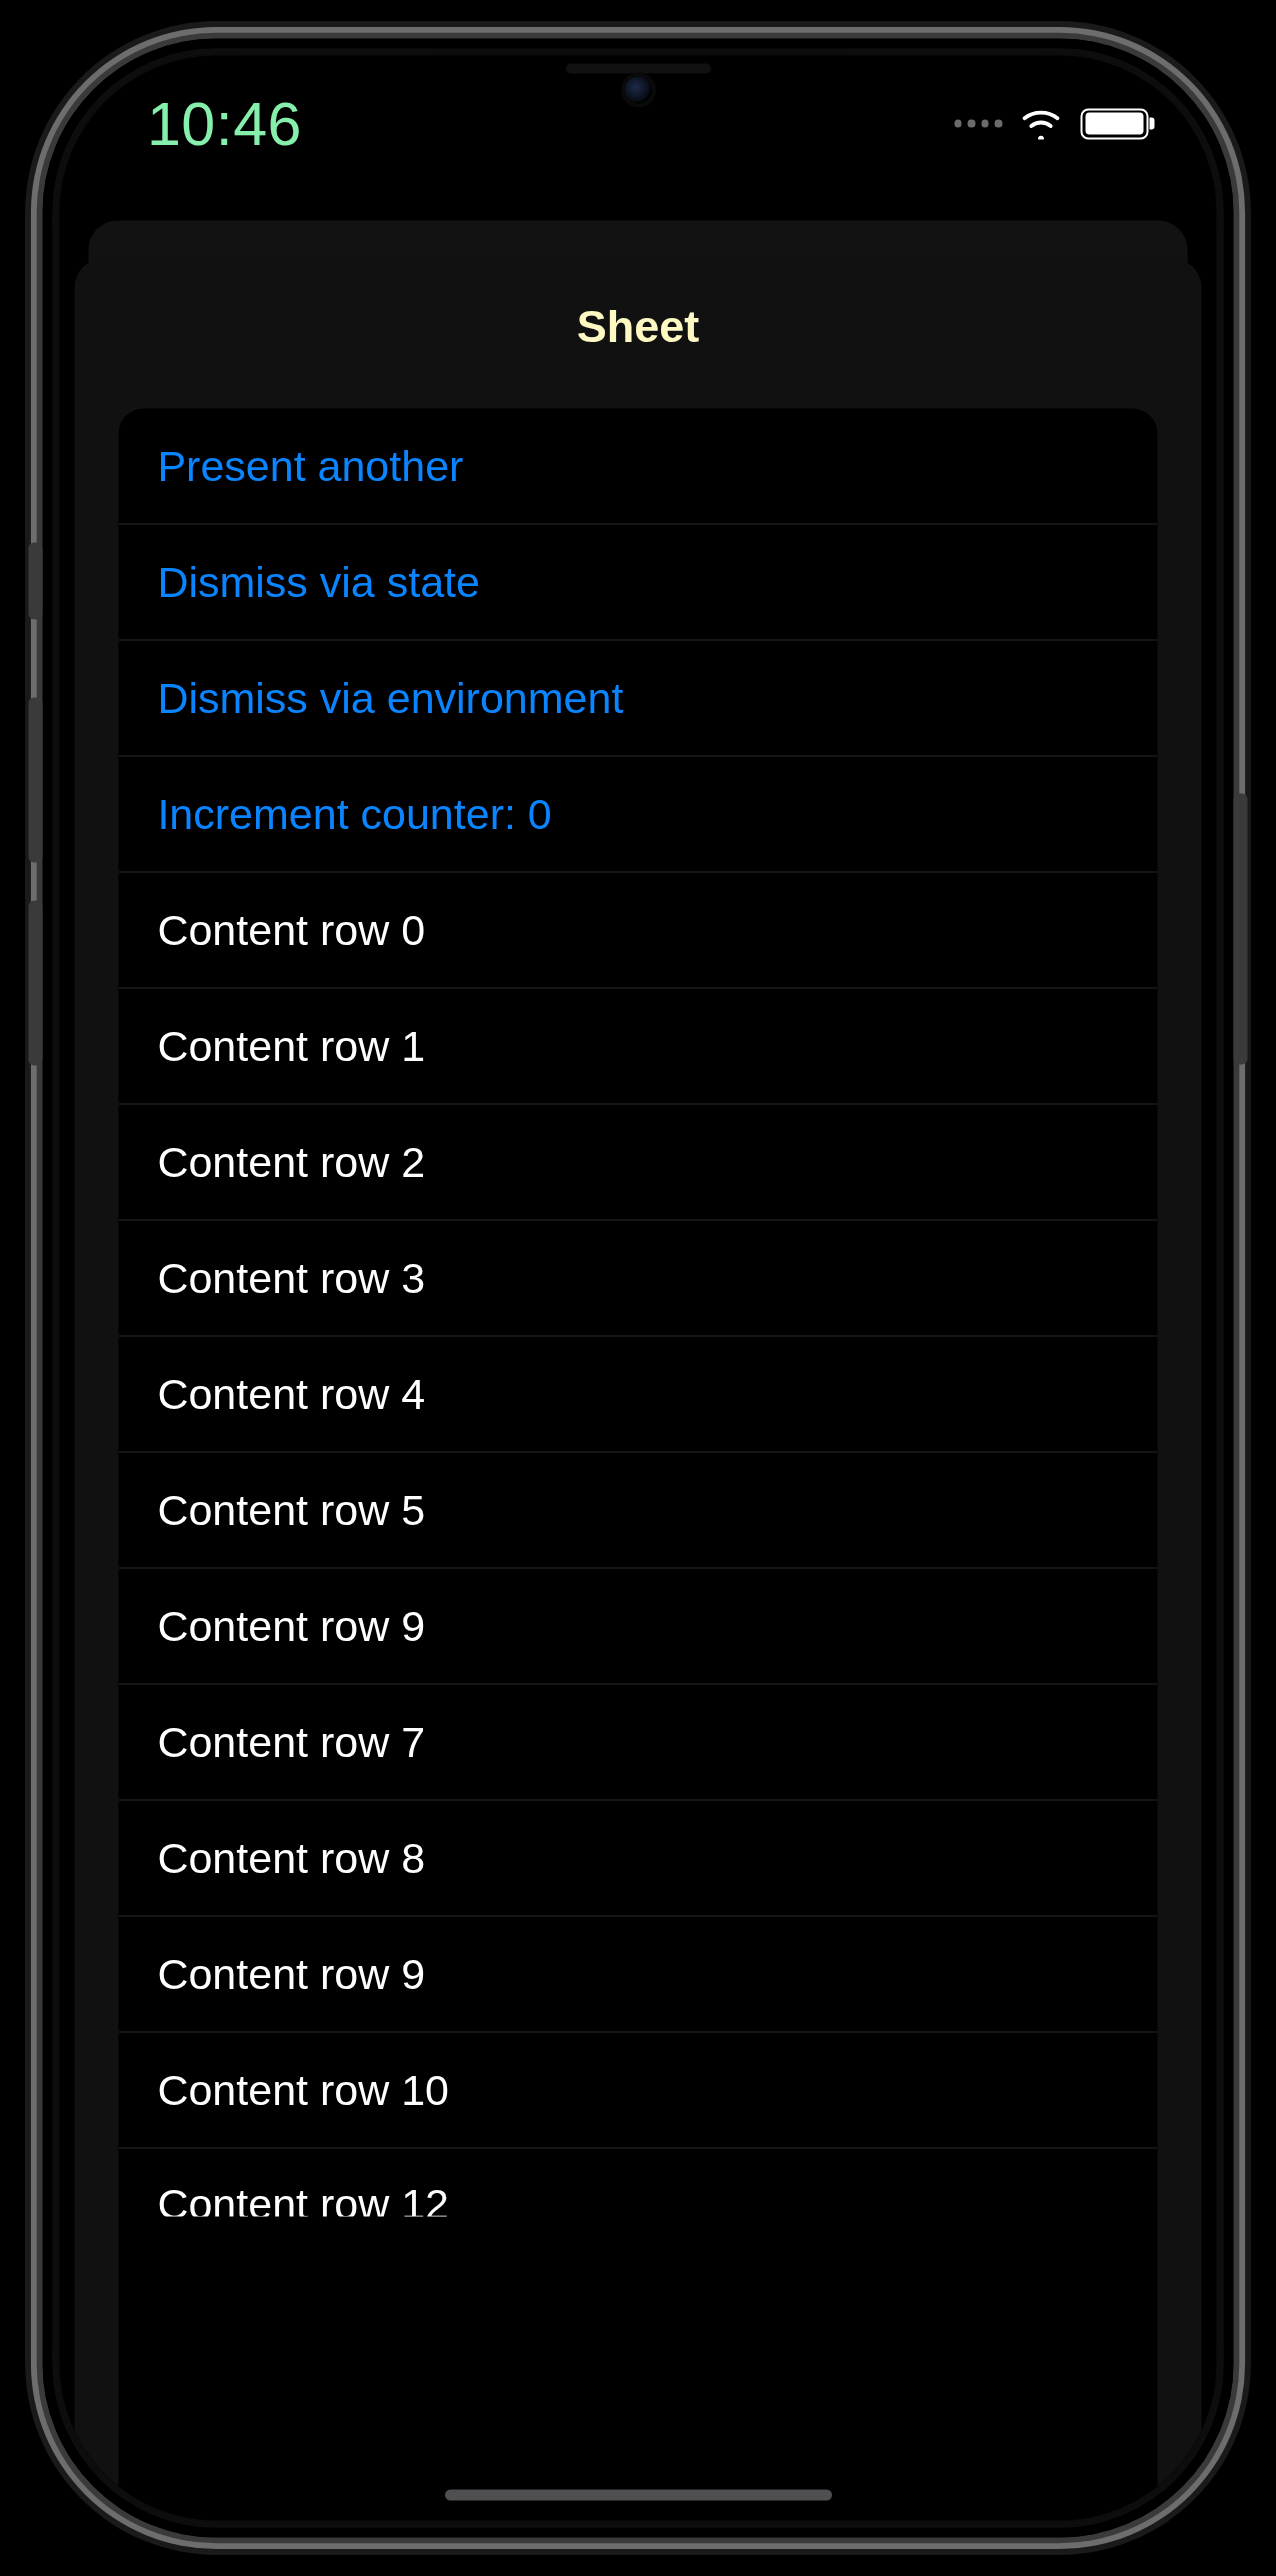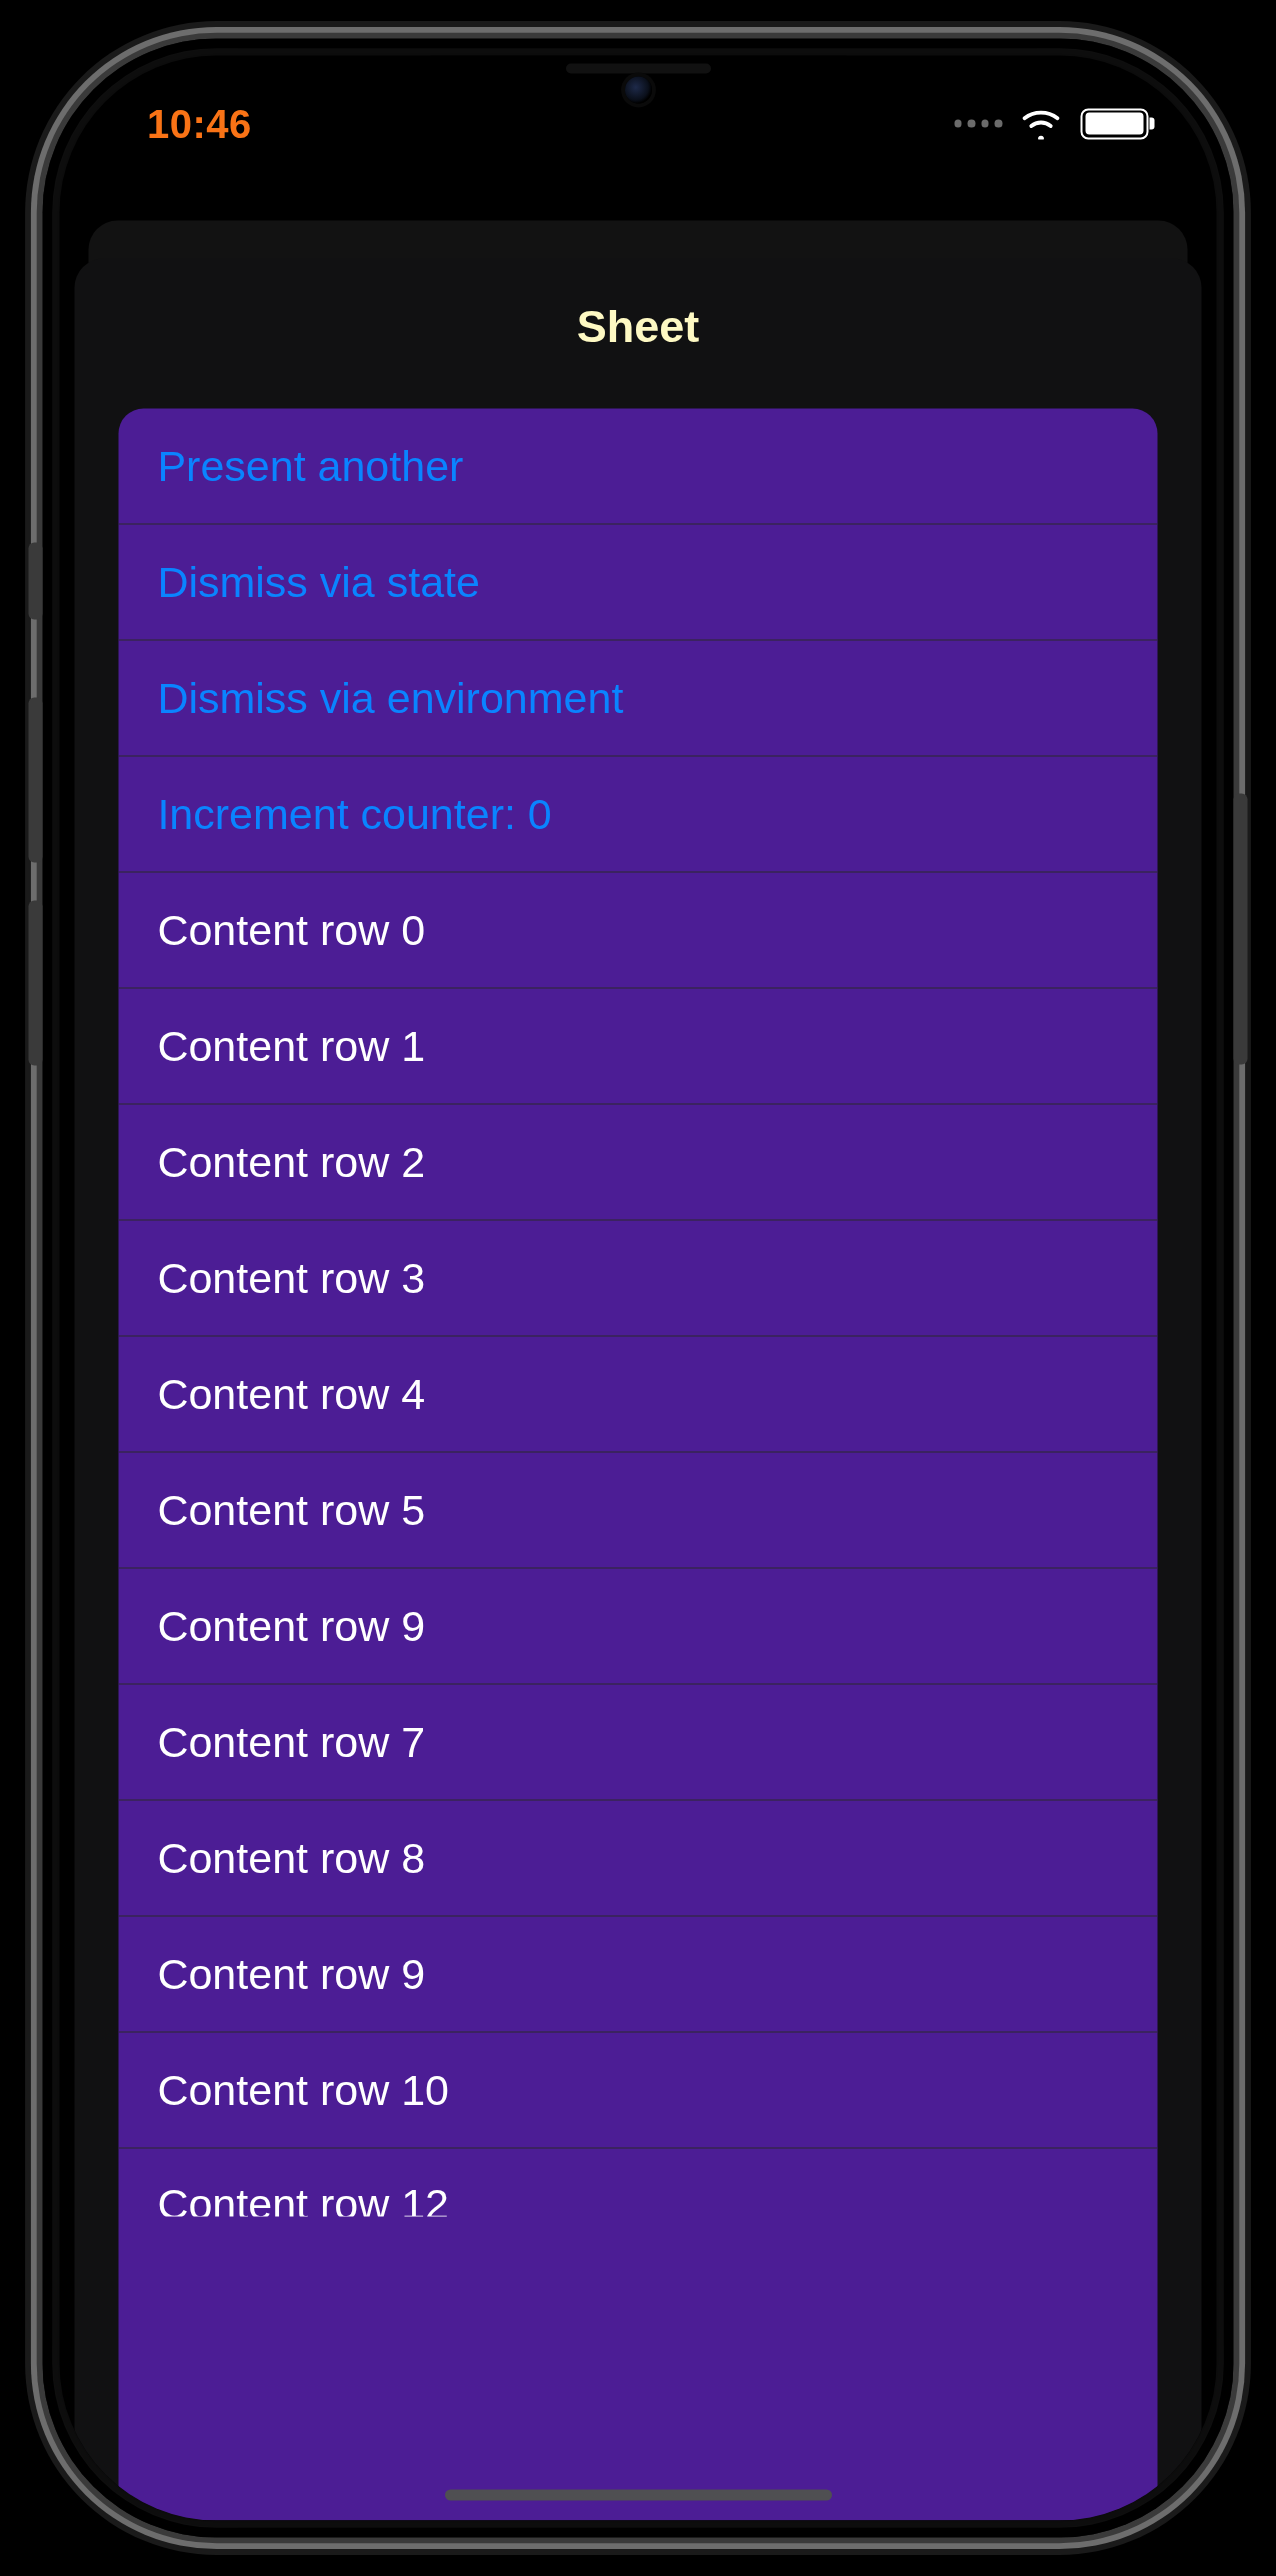--- a/index.html
+++ b/index.html
@@ -54,21 +54,21 @@
       background: #111;
     }
 
     
     .status-bar {
       position: absolute; top: 0; left: 0; right: 0; height: 145px;
       display: flex; align-items: center; justify-content: space-between;
       padding: 0 68px 0 87px;
       z-index: 40;
     }
-    .status-time { color: #f97316; font-size: 40px; font-weight: 700; letter-spacing: 0.5px; margin-top: -9.7px; }
+    .status-time { color: #86efac; font-size: 61px; font-weight: 400; letter-spacing: 0.5px; margin-top: -9.7px; }
     .status-right { display: flex; align-items: center; gap: 17.4px; margin-top: -9.7px; }
     .cell-dots { display: flex; gap: 5.8px; align-items: center; }
     .cell-dots span { width: 7.7px; height: 7.7px; border-radius: 50%; background: #6b6b6b; }
     .wifi-icon { width: 43px; height: 31px; }
     .battery { width: 68px; height: 31px; border: 2.9px solid #fff; border-radius: 7.7px; position: relative; }
     .battery::after { content: ''; position: absolute; right: -8.7px; top: 7.7px; width: 5.8px; height: 11.6px; background: #fff; border-radius: 0 2.9px 2.9px 0; }
     .battery .fill { position: absolute; left: 2.9px; top: 2.9px; bottom: 2.9px; right: 2.9px; background: #fff; border-radius: 3.9px; }
 
     
     .card-back {
@@ -84,21 +84,21 @@
       z-index: 10;
       overflow: hidden;
     }
     .sheet-header {
       height: 136px; display: flex; align-items: center; justify-content: center;
     }
     .sheet-title { color: #fef9c3; font-size: 45px; font-weight: 600; }
 
     .list-container {
       position: absolute; top: 150px; left: 44px; right: 44px; bottom: 0;
-      background: #4c1d95;
+      background: #000000;
       border-radius: 25px 25px 0 0;
       overflow: hidden;
     }
     .row {
       display: flex; align-items: center;
       height: 116px;
       padding: 0 39px;
       border-bottom: 1px solid #2b2b2d;
       font-size: 43px;
     }

